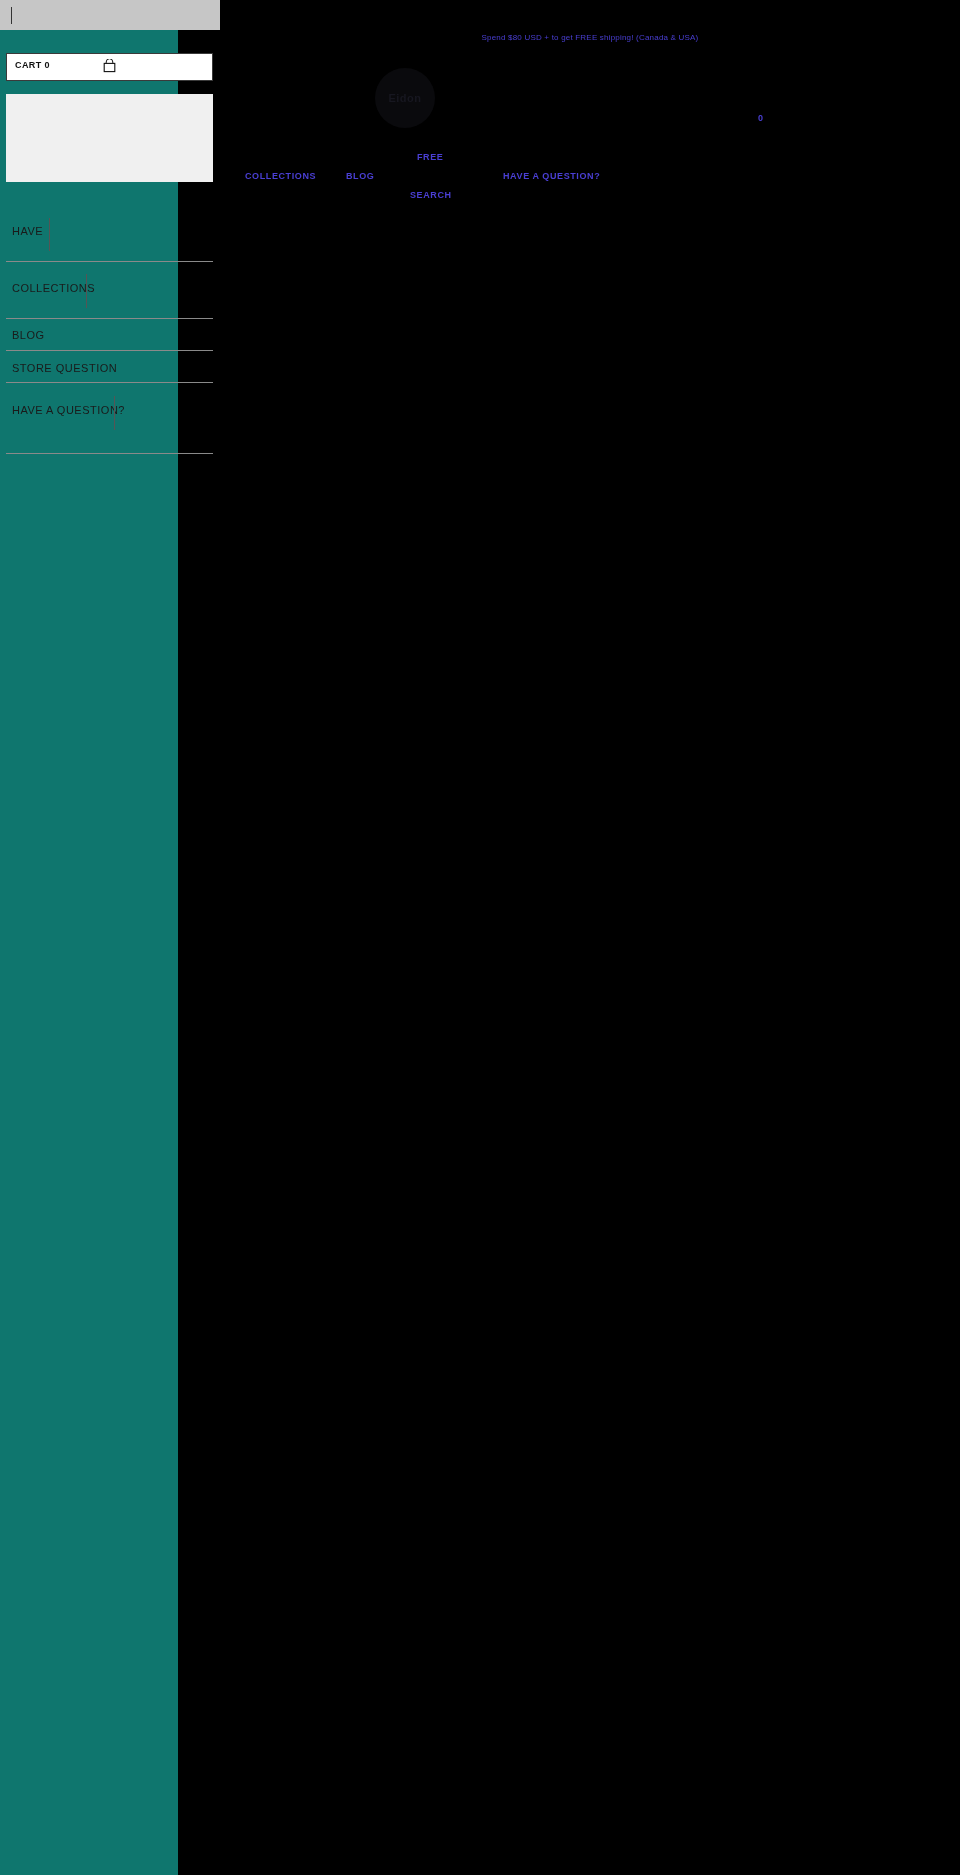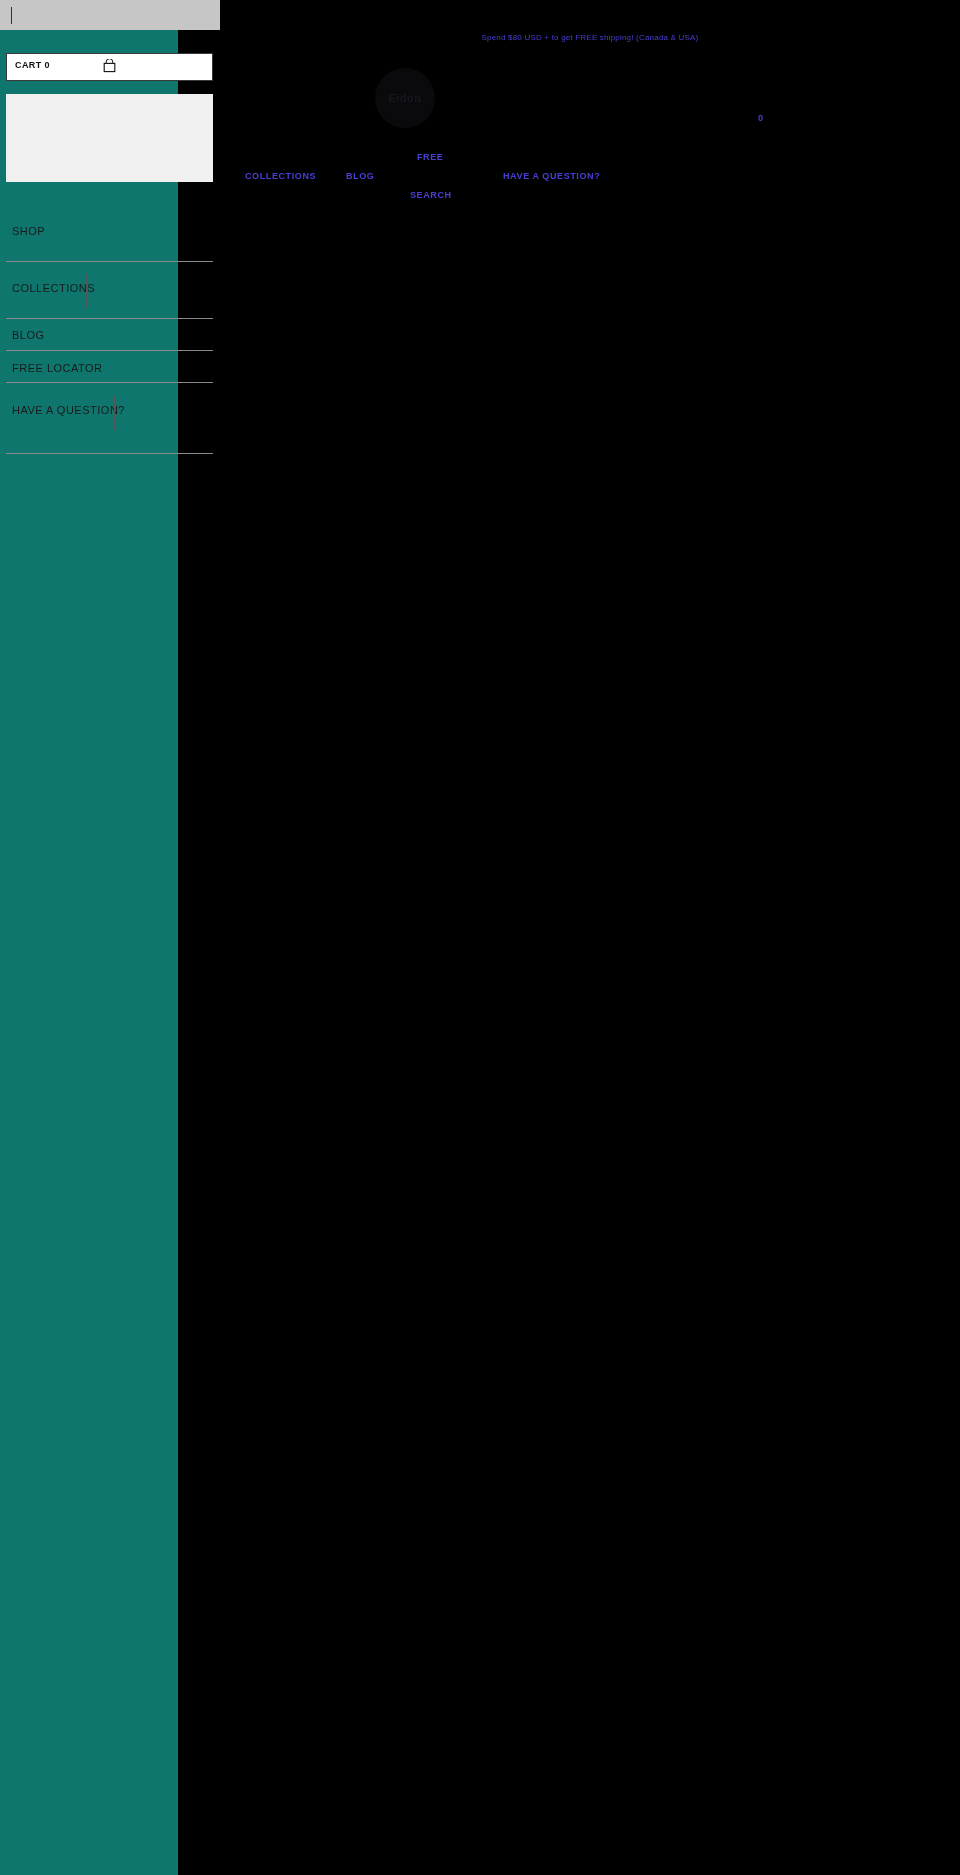--- a/index.html
+++ b/index.html
@@ -116,35 +116,35 @@
         <svg width="13" height="14" viewBox="0 0 13 14">
           <path d="M3.2 4.2 V3.0 a3.3 3.3 0 0 1 6.6 0 V4.2" fill="none" stroke="#111" stroke-width="1"></path>
           <rect x="1.2" y="4.4" width="10.6" height="8.2" fill="none" stroke="#111" stroke-width="1.1"></rect>
         </svg>
       </span>
     </div>
 
     <div id="gray-block"></div>
 
     <div class="menu-row" style="top:206px; height:56px;">
-      <span class="menu-label" style="left:6px; top:19px;">SHOP</span>
+      <span class="menu-label" style="left:6px; top:19px;">HAVE</span>
       <span class="menu-caret" style="left:43px; top:12px; height:33px;"></span>
     </div>
 
     <div class="menu-row" style="top:262px; height:57px;">
       <span class="menu-label" style="left:6px; top:20px;">COLLECTIONS</span>
       <span class="menu-caret" style="left:80px; top:12px; height:34px;"></span>
     </div>
 
     <div class="menu-row" style="top:319px; height:32px;">
       <span class="menu-label" style="left:6px; top:10px;">BLOG</span>
     </div>
 
     <div class="menu-row" style="top:351px; height:32px;">
-      <span class="menu-label" style="left:6px; top:11px;">FREE LOCATOR</span>
+      <span class="menu-label" style="left:6px; top:11px;">STORE QUESTION</span>
     </div>
 
     <div class="menu-row" style="top:383px; height:71px;">
       <span class="menu-label" style="left:6px; top:21px;">HAVE A QUESTION?</span>
       <span class="menu-caret" style="left:108px; top:13px; height:34px;"></span>
     </div>
 
 
   </div>
 

